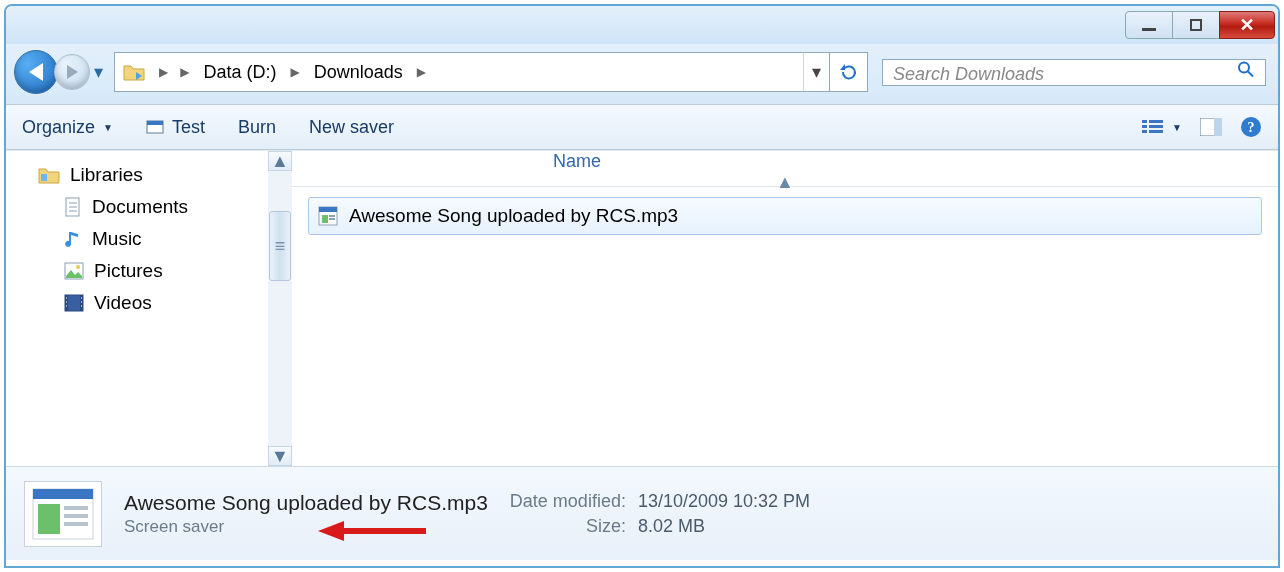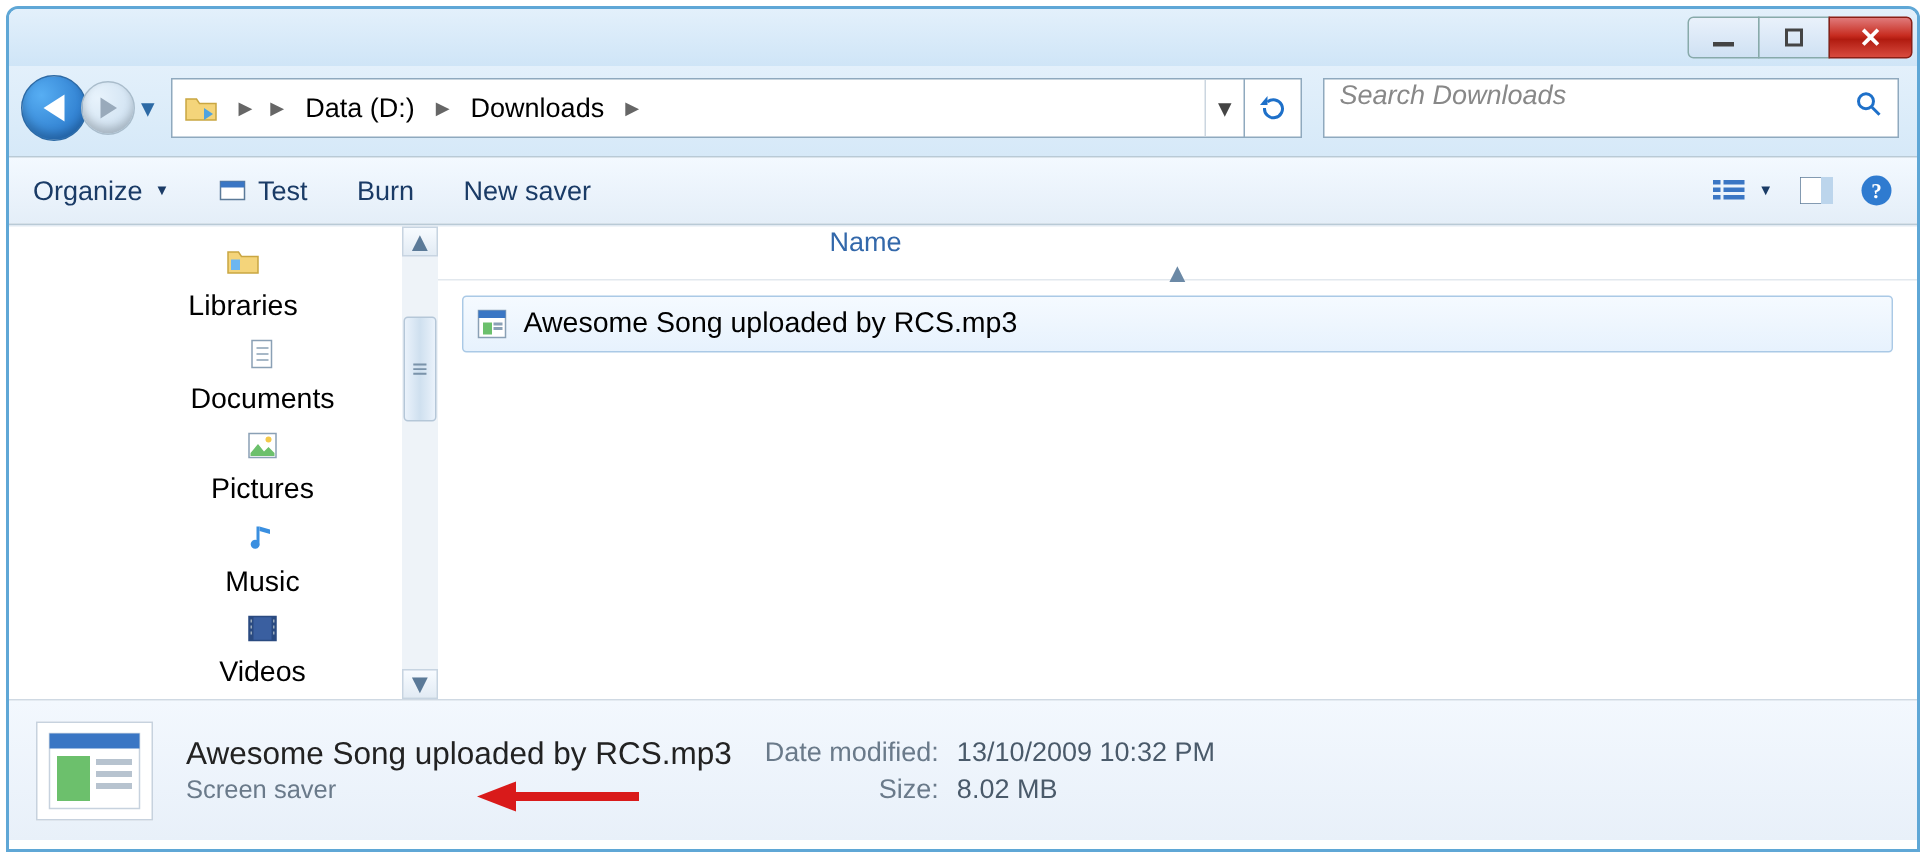--- a/index.html
+++ b/index.html
@@ -95,26 +95,26 @@
     border-left:1px solid #cbd6e0; display:flex;align-items:center;justify-content:center;
     color:#444;
   }
   .refreshbtn{
     width:38px;height:40px;border:1px solid #8fa9be; border-left:none;
     display:flex;align-items:center;justify-content:center;background:#fff;
     color:#1e70c9;
   }
   .searchbox{
     flex:1;
-    height:40px;
+    height:27px;
     margin-left:14px;
     margin-right:4px;
     border:1px solid #8fa9be;
     background:#fff;
-    display:flex; align-items:flex-start;
+    display:flex; align-items:flex-end;
     padding:0 10px;
     color:#888;
     font-style:italic;
     position:relative;
   }
   .searchbox .mag{
     position:absolute; right:10px; top:50%; transform:translateY(-50%);
     color:#1e70c9; font-style:normal;
   }
 
@@ -144,21 +144,21 @@
     position:relative;
   }
   .scrolltrack{
     position:absolute; top:0; right:0; width:24px; height:100%;
     background:#eef3f8;
     display:flex; flex-direction:column; align-items:center;
   }
   .scrolltrack .arr{height:20px;width:100%;display:flex;align-items:center;justify-content:center;color:#5b7a98;background:linear-gradient(#f7fbff,#e2ebf4);border:1px solid #c7d4e1;}
   .scrolltrack .thumb{height:70px;width:22px;margin-top:40px;background:linear-gradient(90deg,#eaf2fb,#cfe0ef 50%,#eaf2fb);border:1px solid #b5c7d8;border-radius:3px;position:relative;}
   .scrolltrack .thumb::after{content:"≡";position:absolute;left:0;right:0;text-align:center;top:24px;color:#7a93aa;}
-  .treeitem{ display:flex; align-items:center; gap:10px; padding:5px 2px; font-size:19px;flex-direction:column;}
+  .treeitem{ display:flex; align-items:center; gap:10px; padding:5px 2px; font-size:19px;}
   .treeitem.sub{ padding-left:28px;}
   .hdr{
     display:flex;
     border-bottom:1px solid #e2e8ee;
     height:36px; align-items:center;
     color:#3368aa;
     font-size:18px;
     flex-direction:column;
   }
   .hdr .col{ padding:0 18px; display:flex; align-items:center; gap:6px;}
@@ -337,36 +337,36 @@
               <rect x="2" y="1" width="13" height="18" fill="#fff" stroke="#8aa0b5"></rect>
               <line x1="5" y1="6" x2="13" y2="6" stroke="#8aa0b5"></line>
               <line x1="5" y1="10" x2="13" y2="10" stroke="#8aa0b5"></line>
               <line x1="5" y1="14" x2="13" y2="14" stroke="#8aa0b5"></line>
             </svg>
           </span>
         <span>Documents</span>
       </div>
       <div class="treeitem sub">
         <span class="ico">
+            <svg width="18" height="20">
+              <path fill="#3a8fe0" d="M7 3v11a3 3 0 1 1-2-2V3z"></path>
+              <path fill="#3a8fe0" d="M7 3l7 2v3l-7-2z"></path>
+            </svg>
+          </span>
+        <span>Music</span>
+      </div>
+      <div class="treeitem sub">
+        <span class="ico">
             <svg width="20" height="18">
               <rect x="1" y="1" width="18" height="16" fill="#fff" stroke="#8aa0b5"></rect>
               <path fill="#6cc06c" d="M2 14l5-6 4 5 3-3 4 4v2H2z"></path>
               <circle cx="14" cy="5" r="2" fill="#f4c94a"></circle>
             </svg>
           </span>
         <span>Pictures</span>
-      </div>
-      <div class="treeitem sub">
-        <span class="ico">
-            <svg width="18" height="20">
-              <path fill="#3a8fe0" d="M7 3v11a3 3 0 1 1-2-2V3z"></path>
-              <path fill="#3a8fe0" d="M7 3l7 2v3l-7-2z"></path>
-            </svg>
-          </span>
-        <span>Music</span>
       </div>
       <div class="treeitem sub">
         <span class="ico">
             <svg width="20" height="18">
               <rect x="1" y="1" width="18" height="16" fill="#3a5fa0" stroke="#2a4a80"></rect>
               <rect x="1" y="1" width="3" height="16" fill="#2a4a80"></rect>
               <rect x="16" y="1" width="3" height="16" fill="#2a4a80"></rect>
               <rect x="2" y="3" width="1" height="2" fill="#9ab"></rect>
               <rect x="2" y="7" width="1" height="2" fill="#9ab"></rect>
               <rect x="2" y="11" width="1" height="2" fill="#9ab"></rect>

